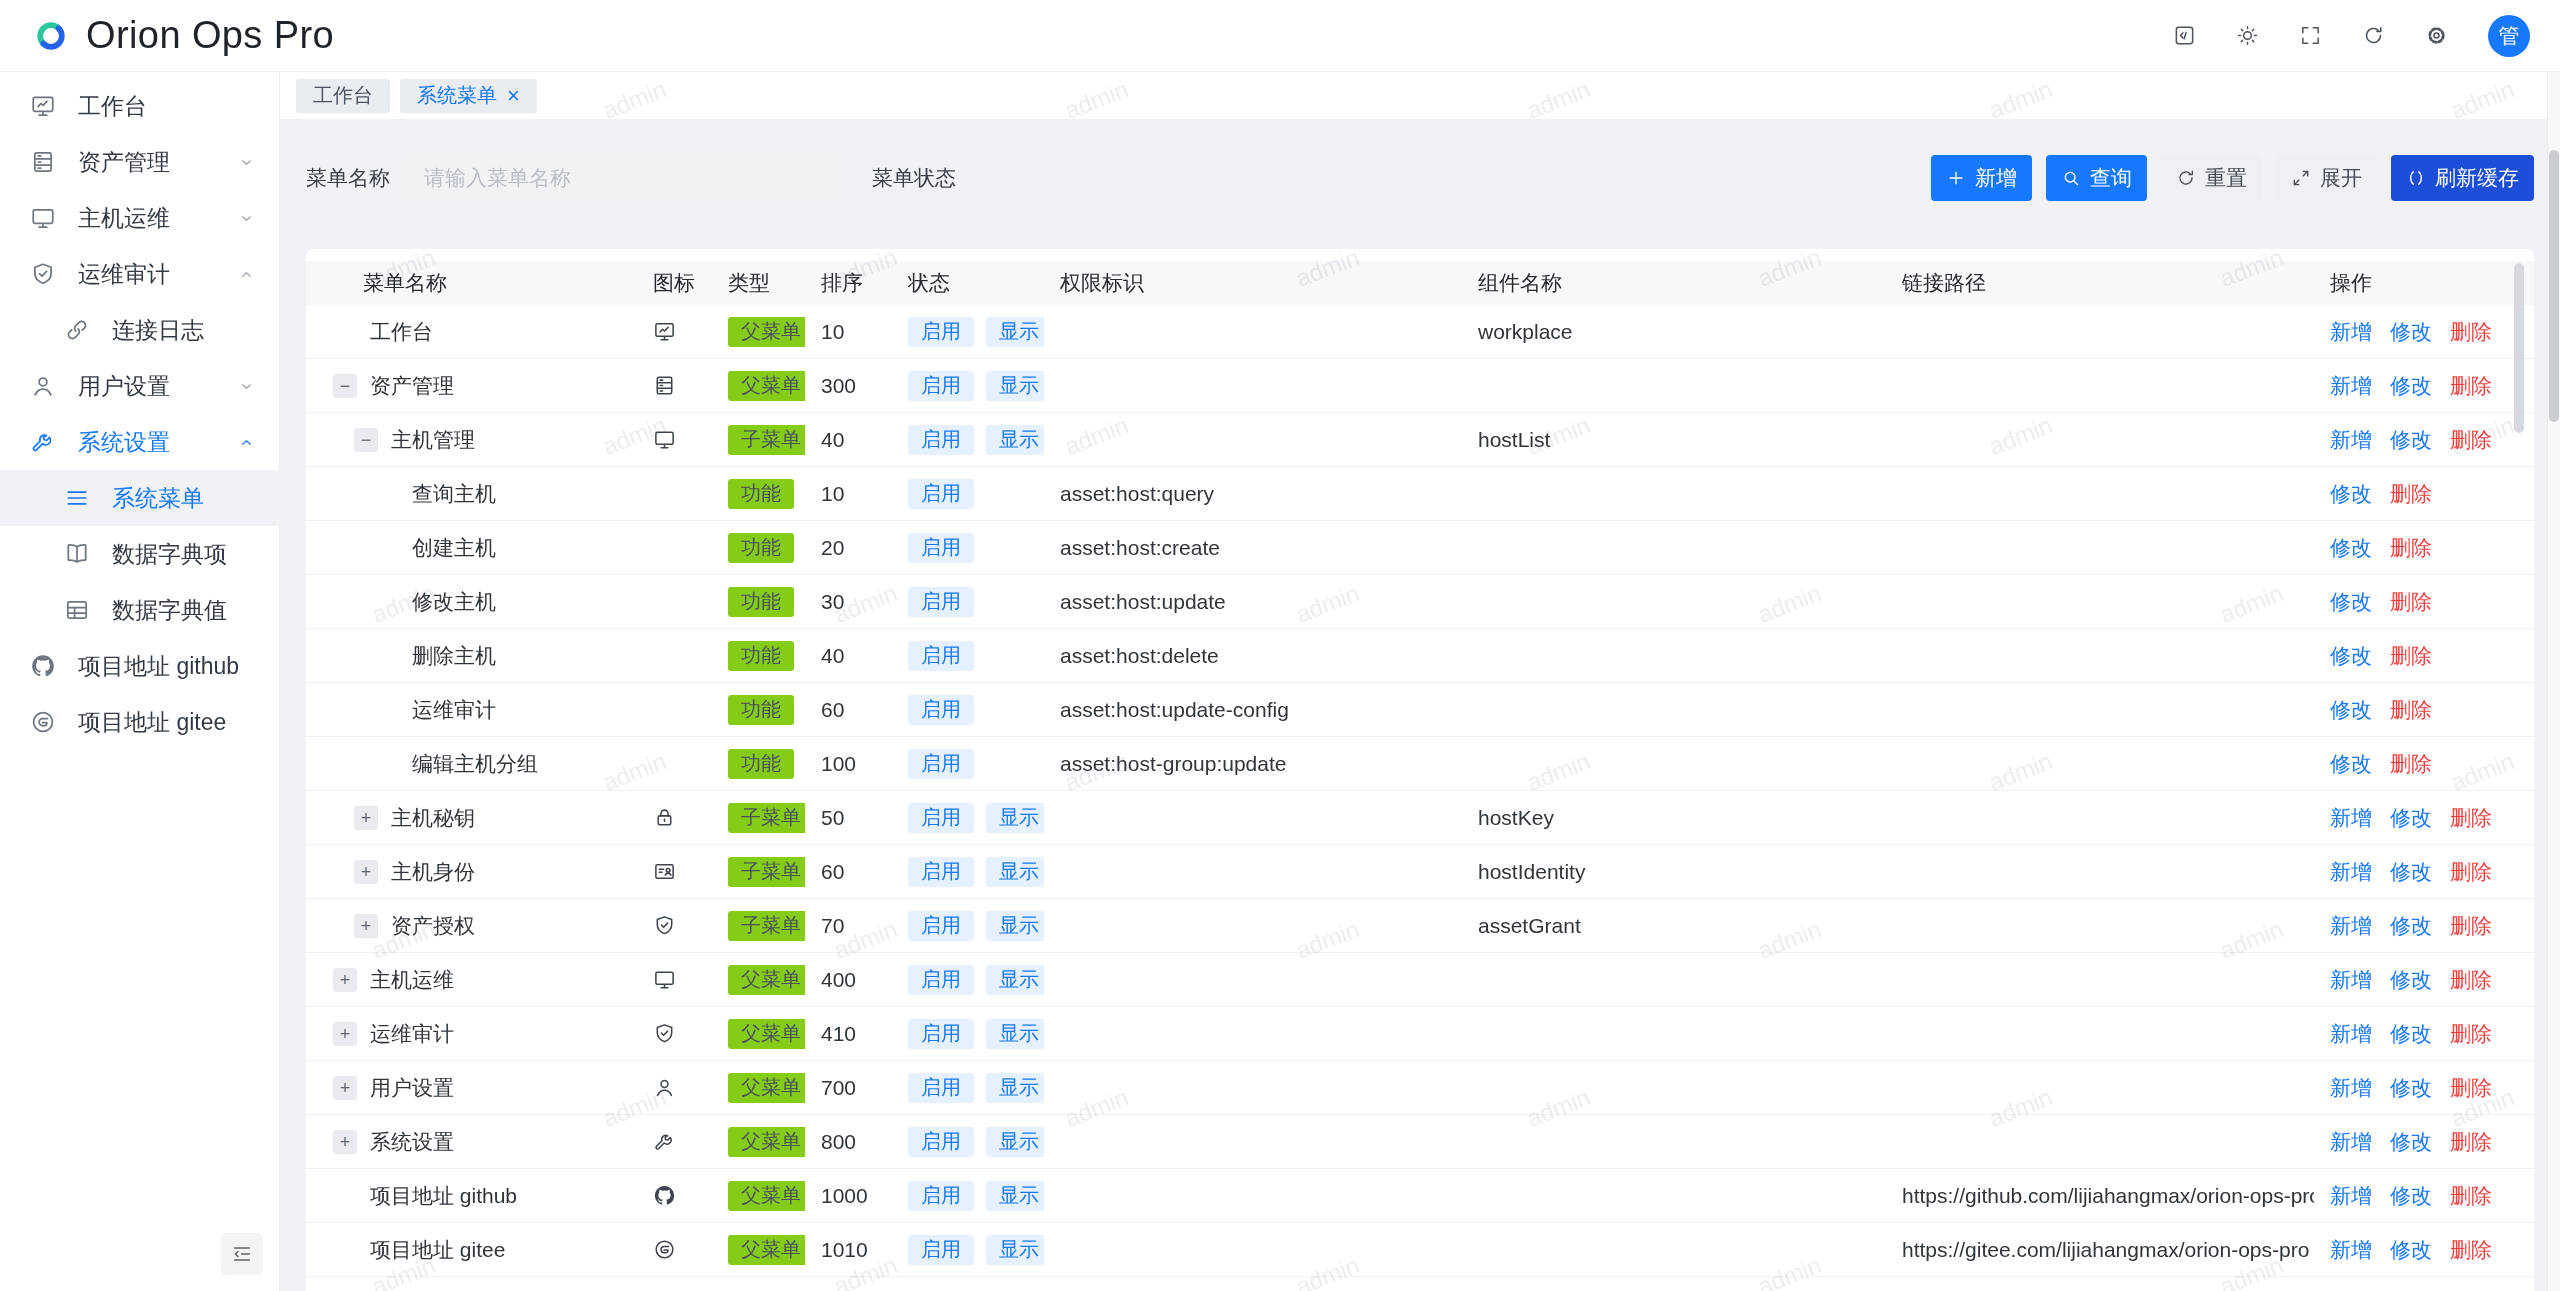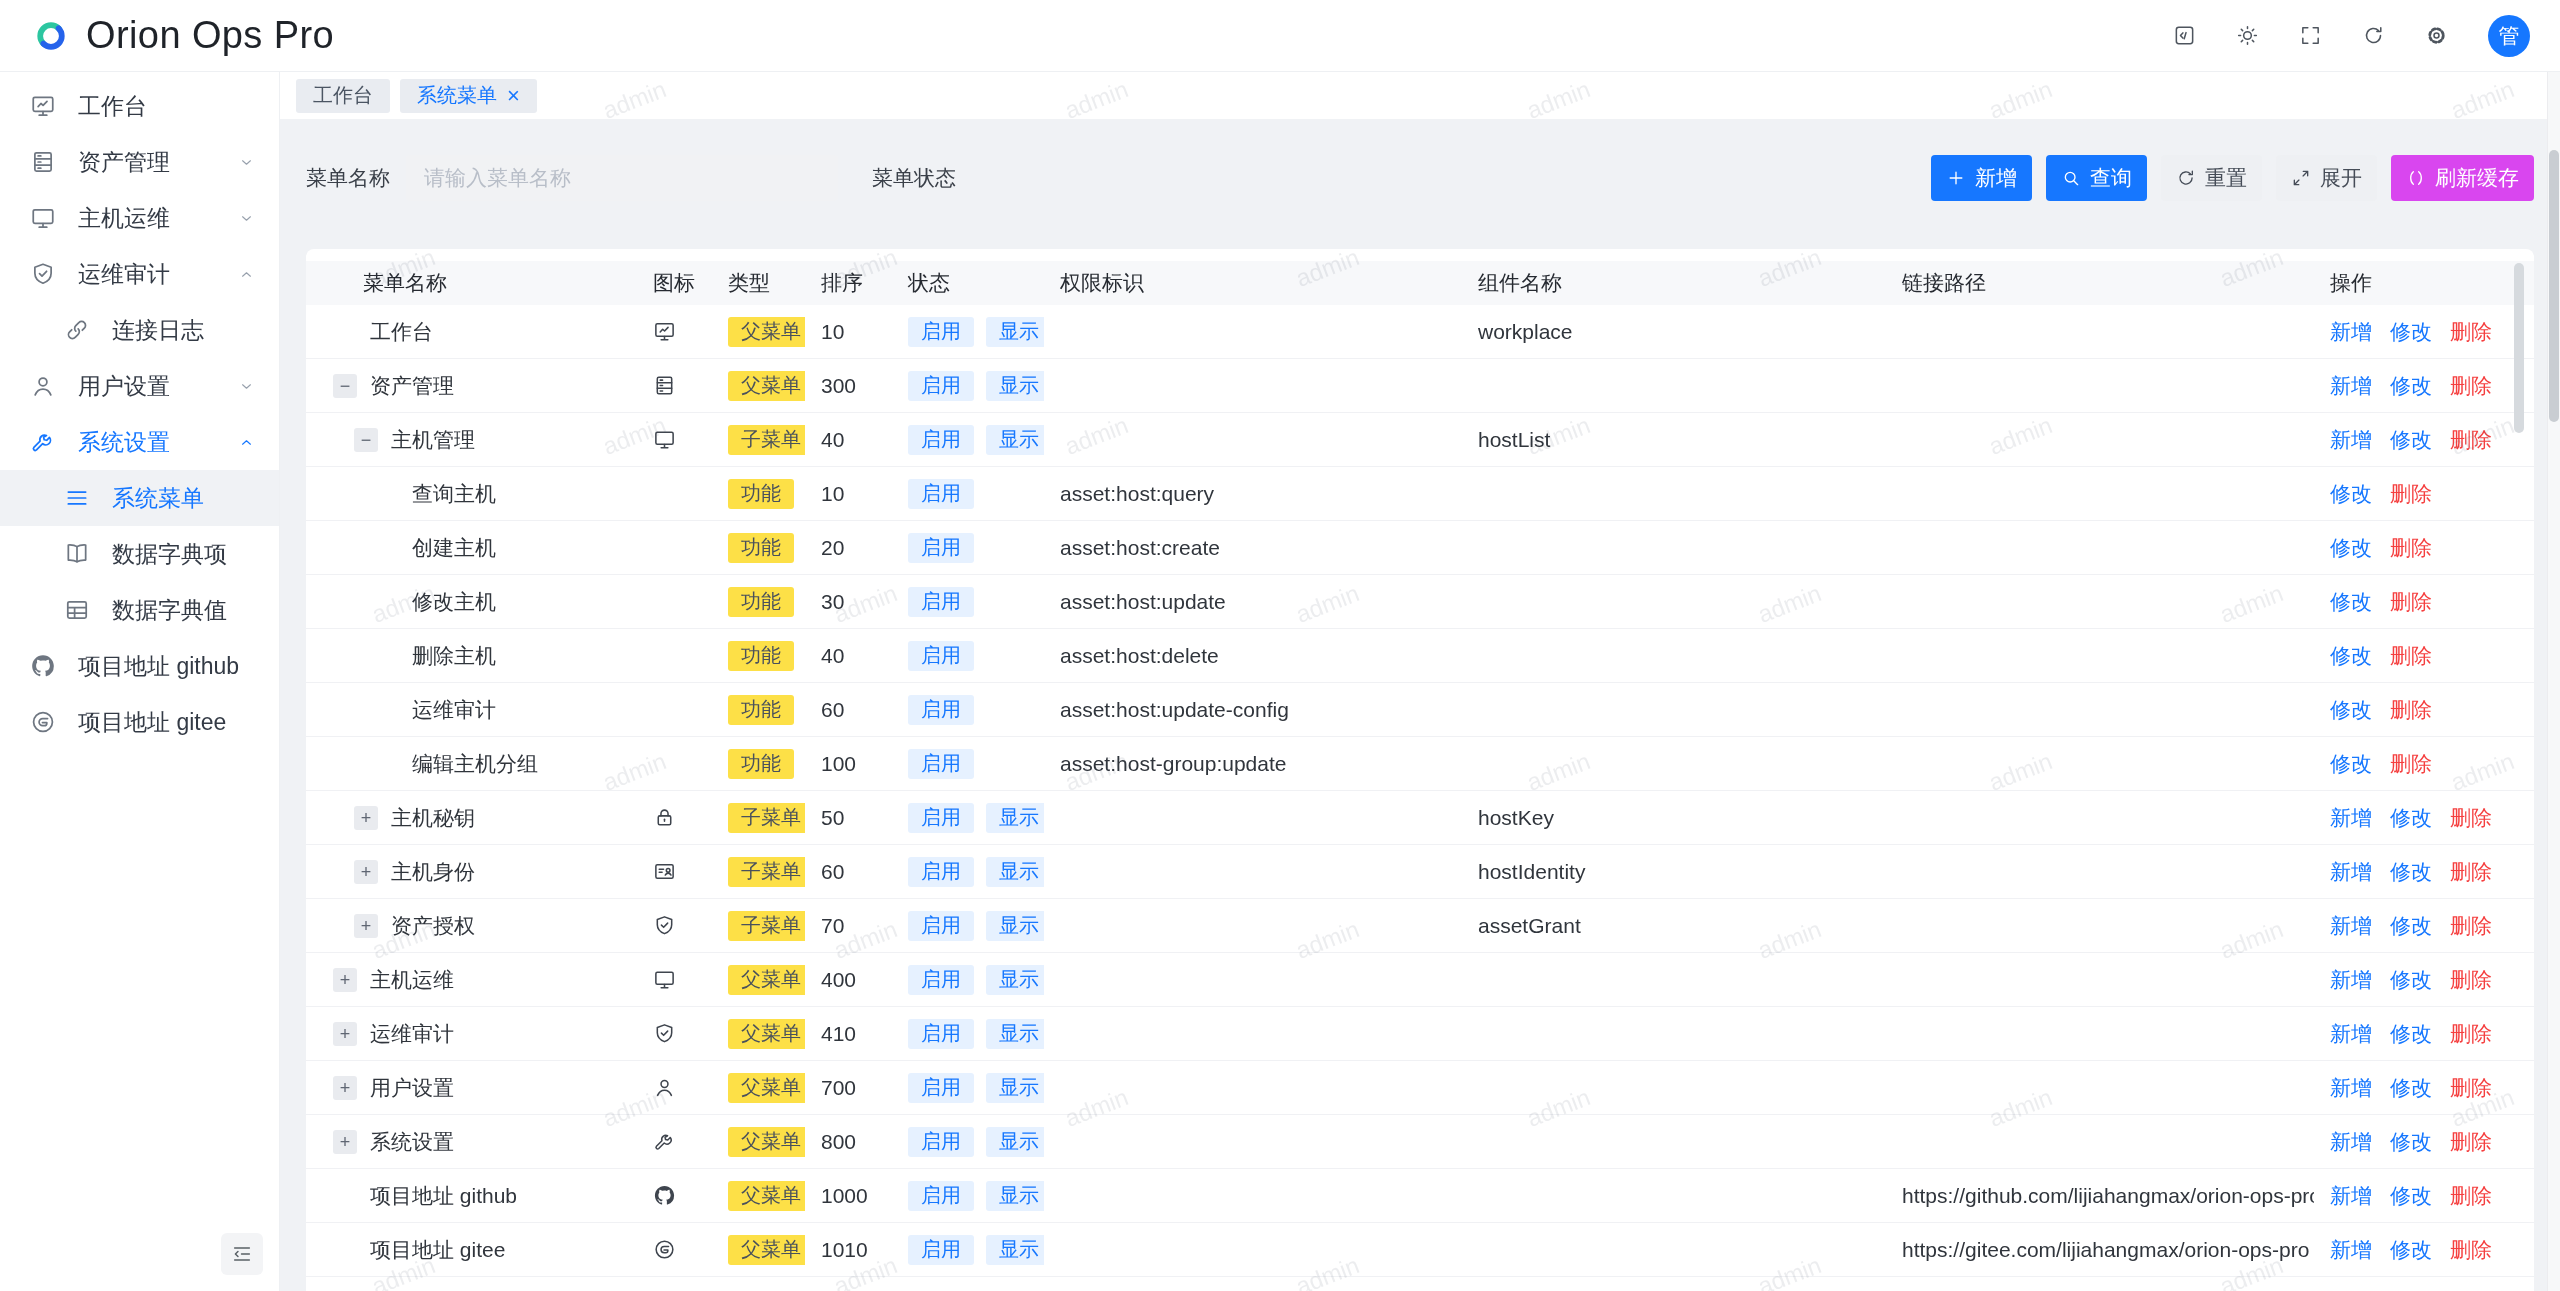--- a/index.html
+++ b/index.html
@@ -76,21 +76,21 @@
 
   .btns { margin-left:auto; display:flex; gap:14px; }
   .btn {
     height:46px; padding:0 15px; border-radius:4px; font-size:21px;
     display:flex; align-items:center; gap:9px; border:none; cursor:pointer;
     font-family:inherit; white-space:nowrap;
   }
   .btn .bicon { width:20px; height:20px; }
   .btn-primary { background:#1677ff; color:#fff; }
   .btn-default { background:#eef0f3; color:#454c57; }
-  .btn-warning { background:#d946ef; color:#fff;font-family:Liberation Mono, monospace; }
+  .btn-warning { background:#1d4ed8; color:#fff;font-family:Liberation Mono, monospace; }
 
   
   .card {
     flex:1; background:#fff; border-radius:8px 8px 0 0; margin:48px 26px 0;
     position:relative; overflow:hidden; padding-top:12px;
   }
   .grid-cols { display:grid; grid-template-columns:331px 75px 93px 87px 152px 418px 424px 428px 1fr; }
   .thead { height:44px; background:#f7f8fa; align-items:center; font-size:21px; color:#262a31; }
   .th { padding-left:16px; white-space:nowrap; }
   .th.name { padding-left:57px; }
@@ -99,21 +99,21 @@
   .cell.name { padding-left:27px; }
   .indent { flex:none; }
   .expander {
     width:24px; height:24px; background:#e9ebef; border-radius:3px; color:#5f6673;
     display:flex; align-items:center; justify-content:center; font-size:18px;
     margin-right:13px; flex:none; cursor:pointer; line-height:1;
   }
   .exp-space { width:37px; flex:none; }
   .row-icon { width:23px; height:23px; color:#3f454e; }
   .badge { height:30px; padding:0 13px; border-radius:3px; display:inline-flex; align-items:center; font-size:20px; flex:none; }
-  .badge-type { background:#fde047; color:#4a515c; }
+  .badge-type { background:#84cc16; color:#4a515c; }
   .badge-status { background:#e6f1ff; color:#1677ff; margin-right:12px; }
   .ops { display:flex; gap:18px; }
   .op { color:#1677ff; cursor:pointer; }
   .op.danger { color:#f53f3f; }
   .scroll-thumb { position:absolute; top:14px; right:10px; width:10px; height:170px; background:#d6dade; border-radius:5px; }
 
   
   .page-scrollbar { position:fixed; top:72px; right:0; bottom:0; width:13px; background:#f7f8f9; border-left:1px solid #ececef; z-index:40; }
   .page-thumb { position:absolute; top:78px; right:1px; width:10px; height:272px; background:#c9cdd2; border-radius:5px; }
 

